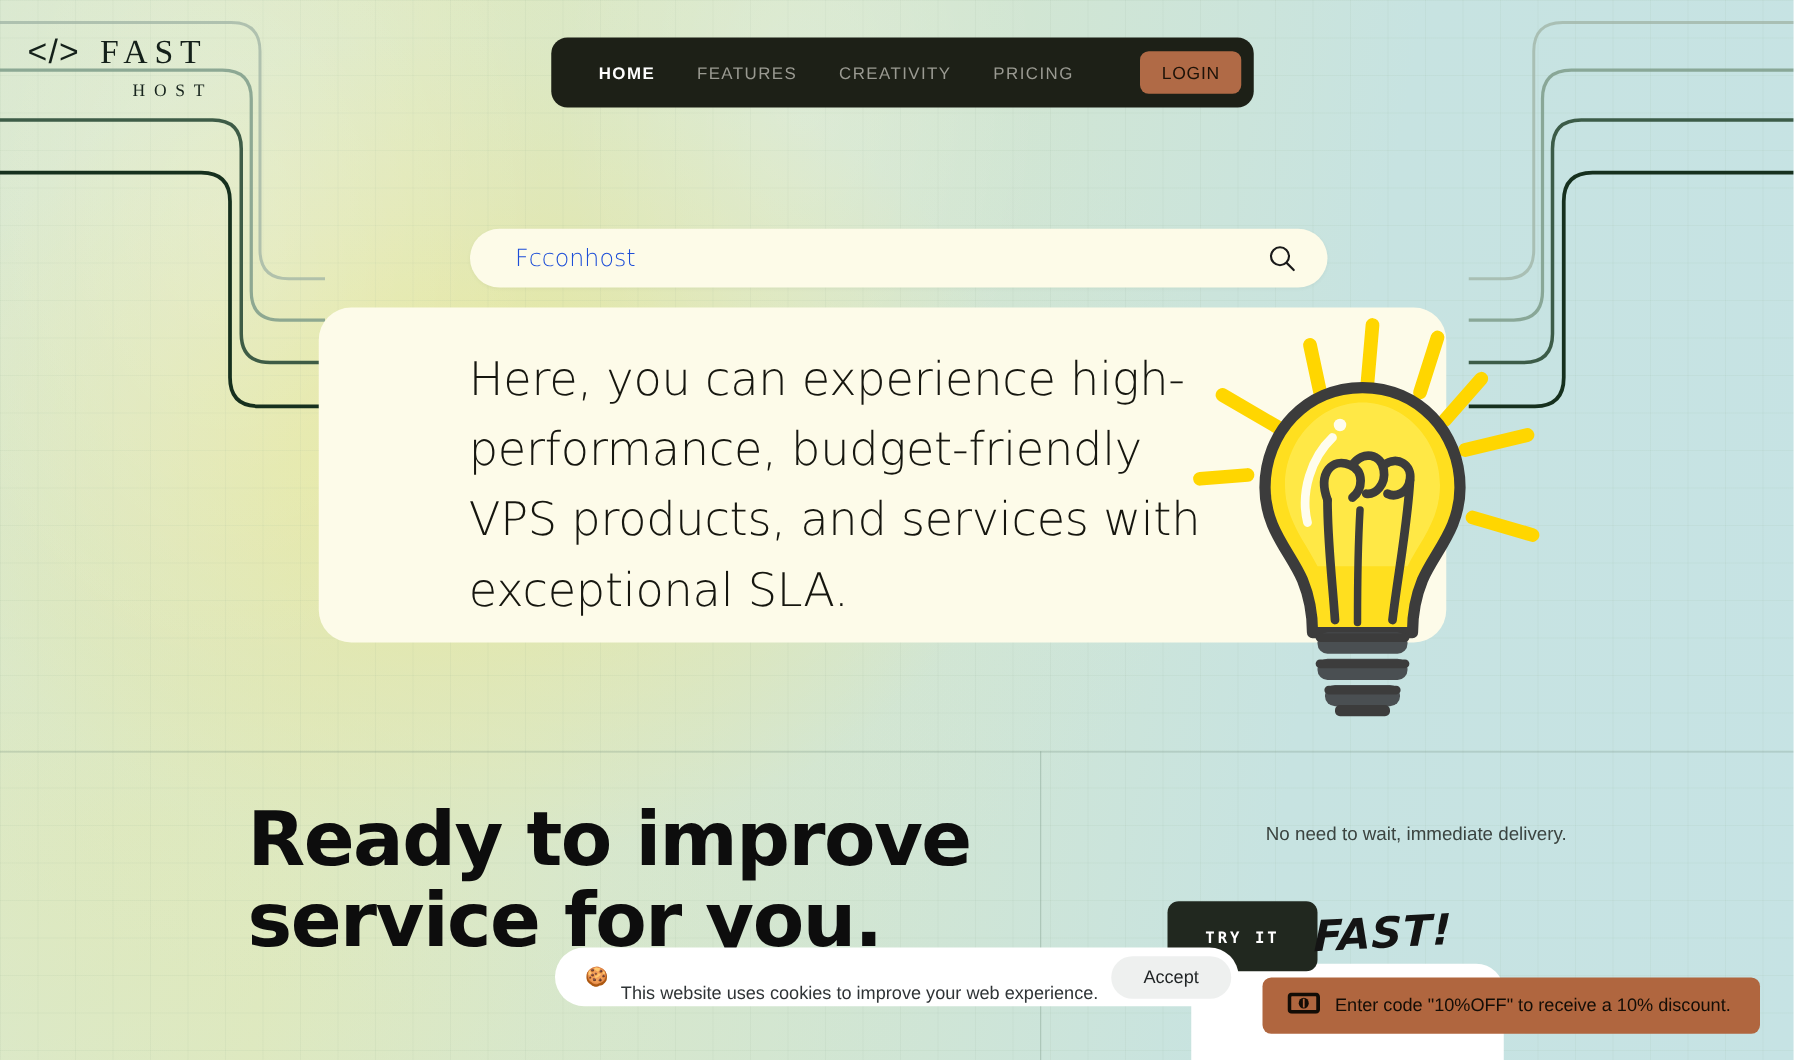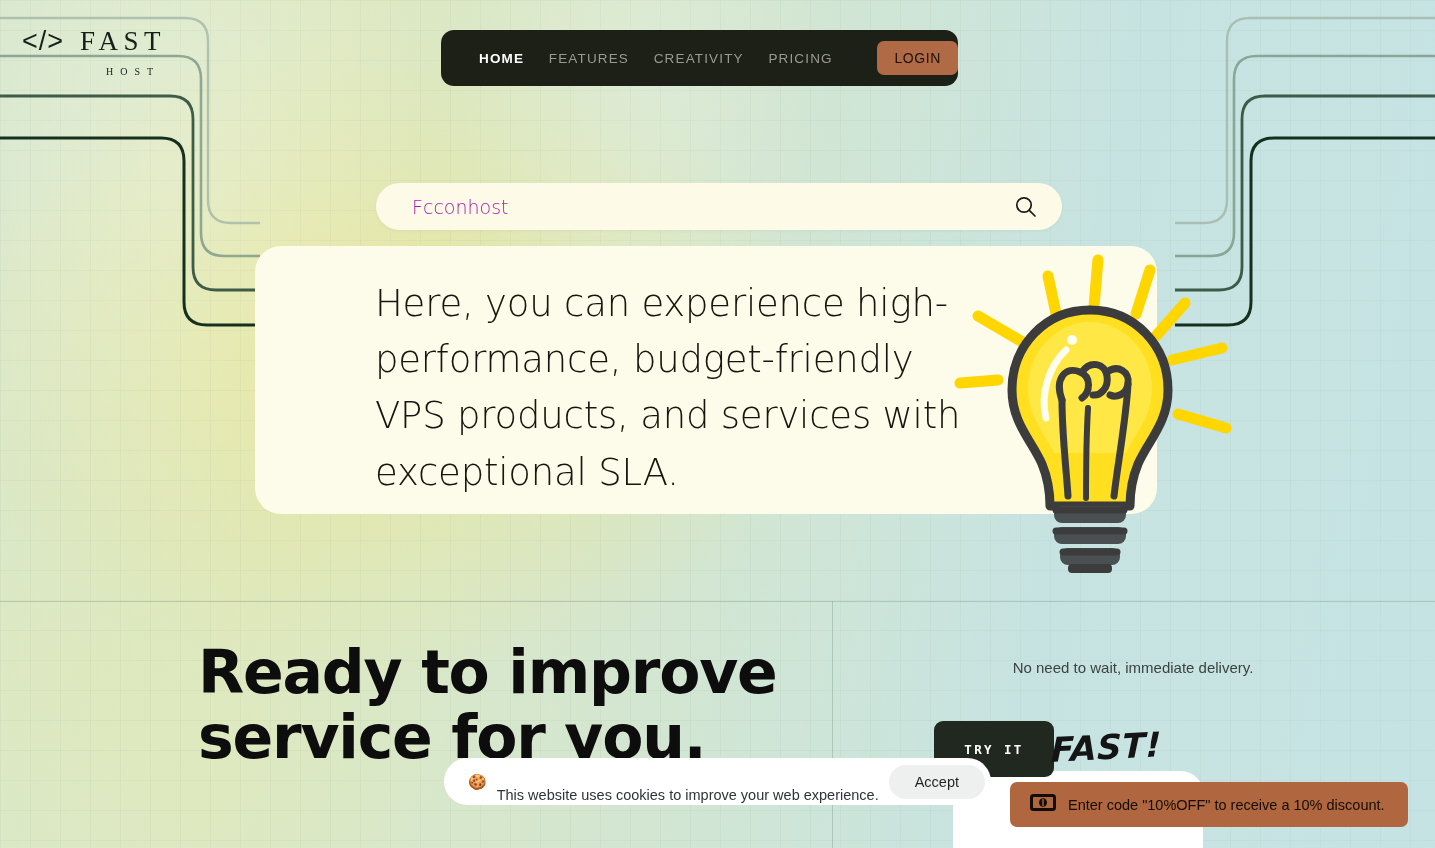--- a/index.html
+++ b/index.html
@@ -75,37 +75,37 @@
   }
   #logo-word {
     font-size: 27px;
     letter-spacing: 5.5px;
     color: #14201a;
     font-family: "Liberation Serif", serif;
     font-weight: 400;
     line-height: 1;
   }
   #logo-sub {
-    font-size: 10px;
+    font-size: 14px;
     letter-spacing: 7px;
     color: #17241d;
     margin-top: 11px;
     margin-left: 84px;
     font-family: "Liberation Serif", serif;
   }
 
   #navbar {
     position: absolute;
     left: 441px; top: 30px;
-    width: 517px; height: 56px;
+    width: 562px; height: 56px;
     background: #1d2017;
     border-radius: 13px;
     display: flex;
     align-items: center;
-    padding: 0 0 0 38px;
+    padding: 0 10px 0 38px;
     gap: 0;
   }
   .nav-item {
     font-size: 13.5px;
     letter-spacing: 1.15px;
     color: #9a9a92;
     text-decoration: none;
     white-space: nowrap;
     padding: 8px 0;
     cursor: pointer;
@@ -138,21 +138,21 @@
     padding: 0 24px 0 36px;
     z-index: 12;
     box-shadow: 0 1px 3px rgba(90,110,90,0.07);
   }
   #search-input {
     flex: 1;
     border: none;
     outline: none;
     background: transparent;
     font-size: 19px;
-    color: #a21caf;
+    color: #1d4ed8;
     font-family: "DejaVu Sans", sans-serif;
     font-weight: 300;
   }
   #search-icon { flex: 0 0 auto; display: flex; align-items: center; cursor: pointer; }
 
   
   #hero-card {
     position: absolute;
     left: 255px; top: 246px;
     width: 902px; height: 268px;

